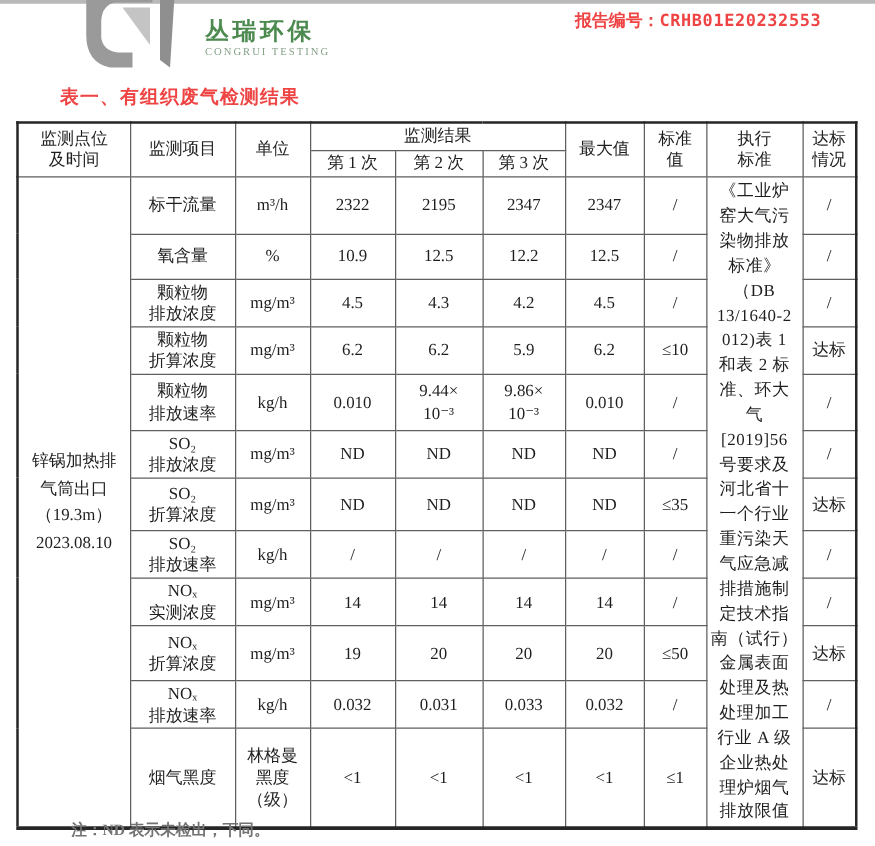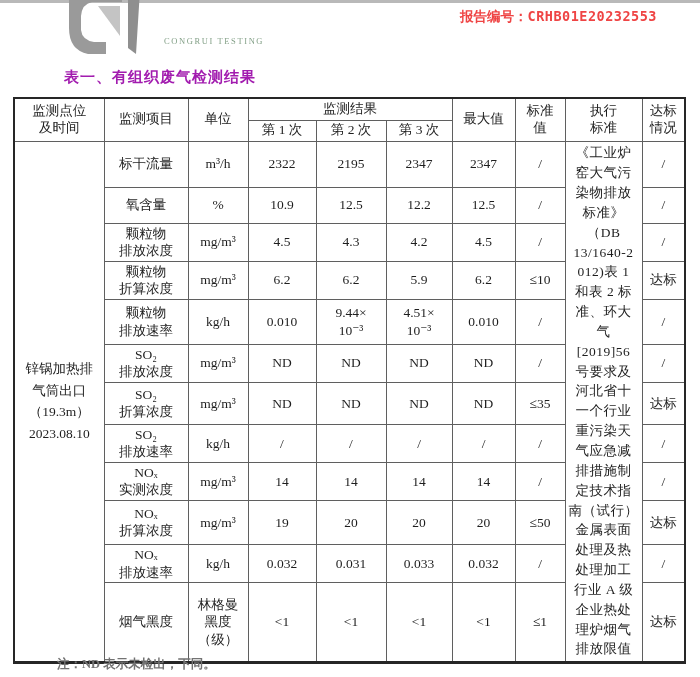--- a/index.html
+++ b/index.html
@@ -12,21 +12,21 @@
   
   .logo{position:absolute;left:62px;top:-8px;height:66px;display:flex;align-items:flex-end;}
   .logo svg{display:block;}
   .logo-text{margin-left:6px;padding-bottom:12px;}
   .logo-cn{font-size:19px;font-weight:bold;letter-spacing:3px;color:#4c8a50;line-height:1.05;}
   .logo-en{font-size:8.5px;letter-spacing:1.6px;color:#84a188;line-height:1.2;}
   
   .report-no{position:absolute;top:8px;right:43px;font-size:13.5px;font-weight:bold;color:#ef4444;}
   .report-no .mono{font-family:"DejaVu Sans Mono","Liberation Mono",monospace;font-size:13.5px;font-weight:bold;letter-spacing:0.5px;}
   
-  .title{position:absolute;left:64px;top:68px;margin:0;font-size:15px;font-weight:bold;color:#a21caf;letter-spacing:1px;}
+  .title{position:absolute;left:48px;top:68px;margin:0;font-size:15px;font-weight:bold;color:#ef4444;letter-spacing:1px;}
   
   table{
     position:absolute;left:13px;top:97px;width:570px;
     border-collapse:collapse;table-layout:fixed;
     border:2px solid #262626;border-bottom-width:3px;
   }
   th,td{
     border:1px solid #5f5f5f;
     text-align:center;vertical-align:middle;
     font-size:13.5px;font-weight:normal;color:#1e1e1e;
@@ -44,20 +44,21 @@
 
 <div class="scan-edge"></div>
 
 <div class="logo">
   <svg width="96" height="62" viewBox="0 0 96 62">
     <path d="M14 -6 L60 -6 L60 6 L30 6 Q20 8 19 20 L19 34 Q20 44 32 46 L44 46 L44 58 L26 58 Q7 54 7 32 L7 4 Z" fill="#9a9a9a"></path>
     <path d="M36 10 L58 10 L58 40 Z" fill="#c4c4c4"></path>
     <path d="M66 -6 L78 -6 L74 58 L66 52 Z" fill="#8f8f8f"></path>
   </svg>
   <div class="logo-text">
+    <div class="logo-cn">丛瑞环保</div>
     <div class="logo-en">CONGRUI TESTING</div>
   </div>
 </div>
 
 <div class="report-no"><span>报告编号：</span><span class="mono">CRHB01E20232553</span></div>
 
 <h2 class="title">表一、有组织废气检测结果</h2>
 
 <table>
   <colgroup>
@@ -165,21 +166,21 @@
     <td>≤10</td>
     <td>达标</td>
   </tr>
   <tr style="height:45px">
     <td>颗粒物
 排放速率</td>
     <td>kg/h</td>
     <td>0.010</td>
     <td>9.44×
 10⁻³</td>
-    <td>4.51×
+    <td>9.86×
 10⁻³</td>
     <td>0.010</td>
     <td>/</td>
     <td>/</td>
   </tr>
   <tr style="height:37px">
     <td>SO₂
 排放浓度</td>
     <td>mg/m³</td>
     <td>ND</td>

